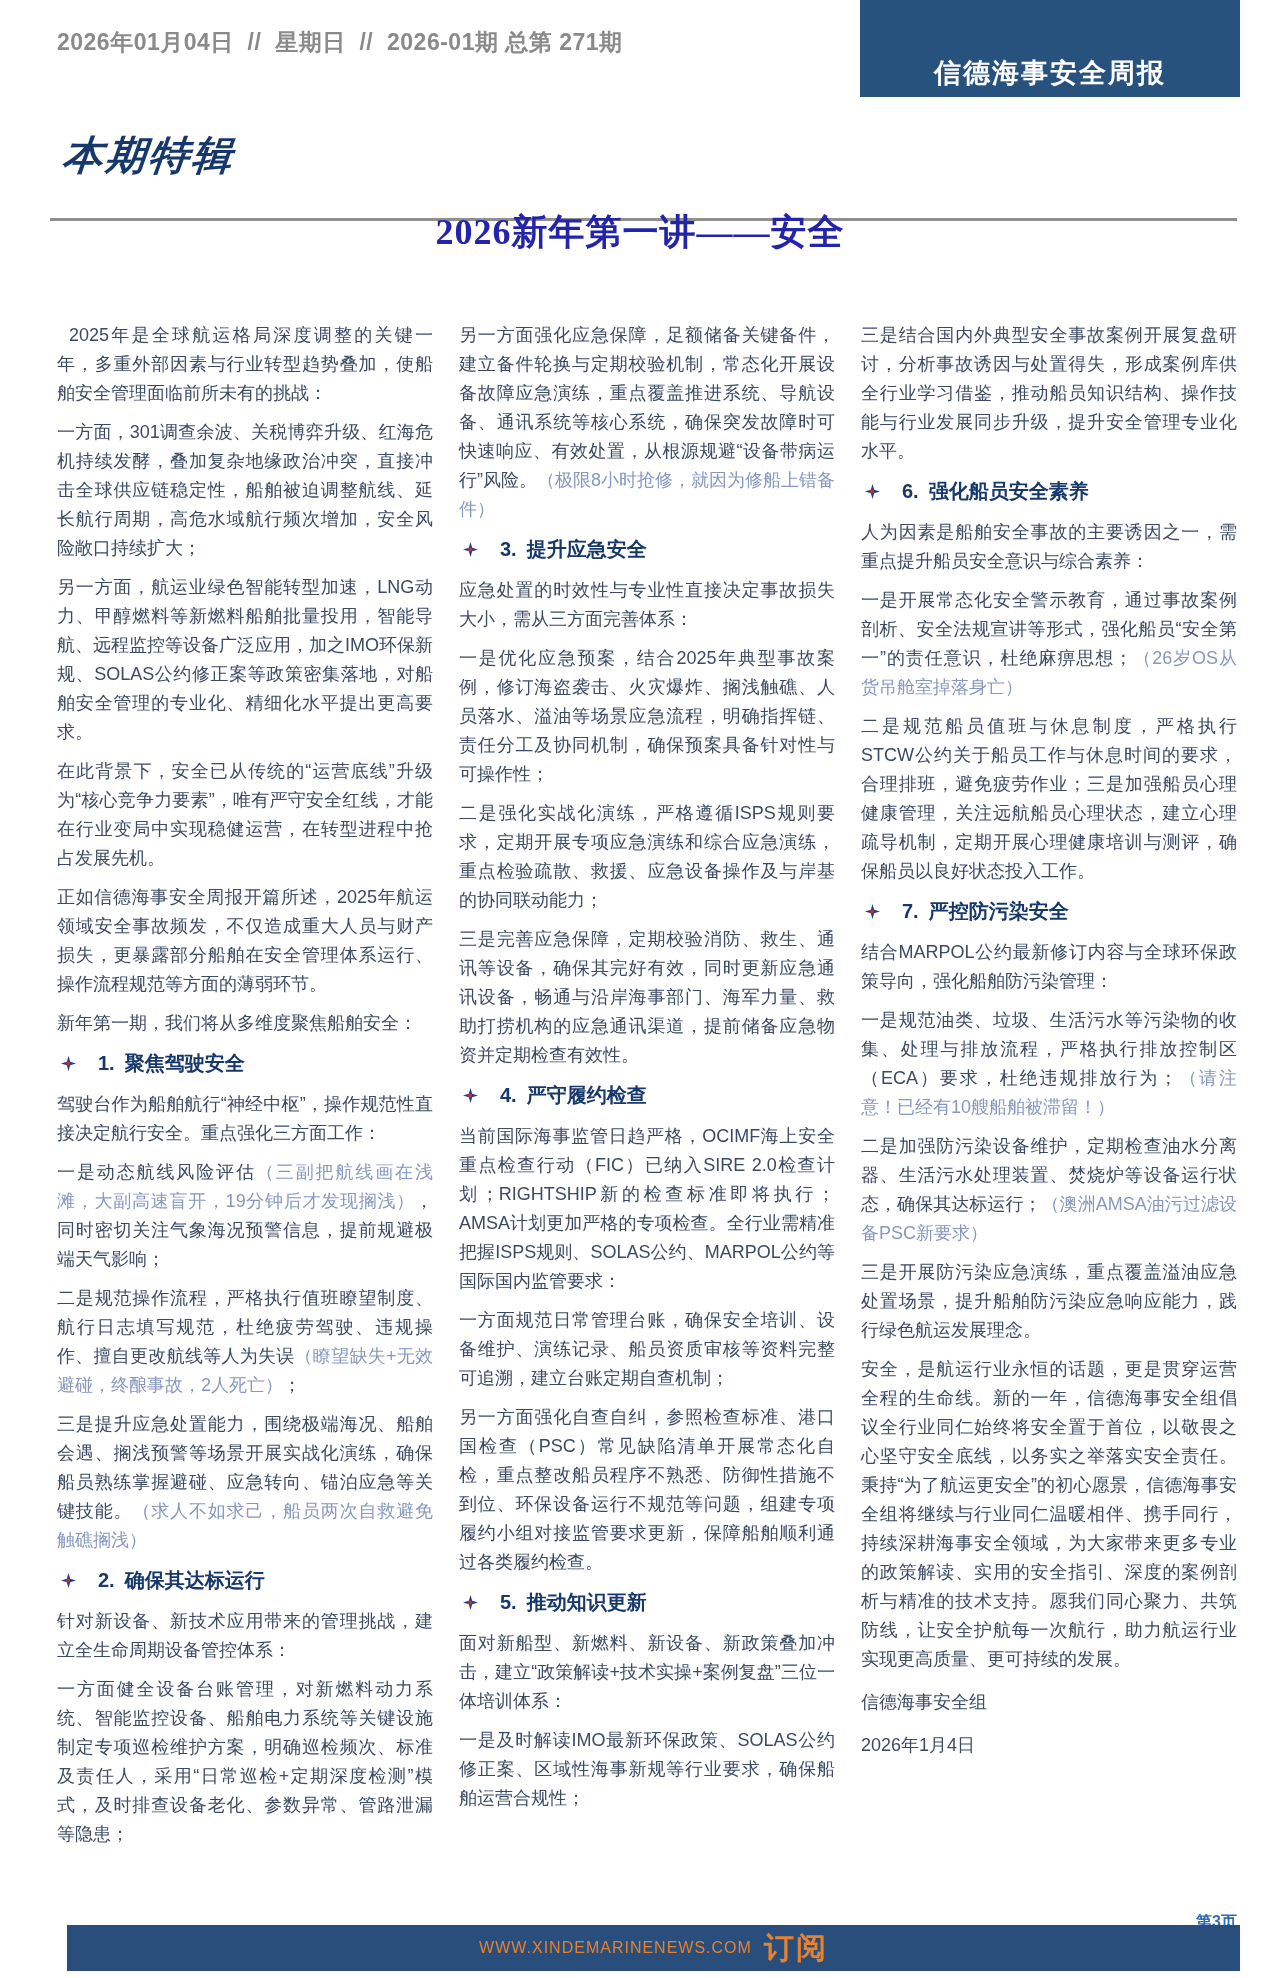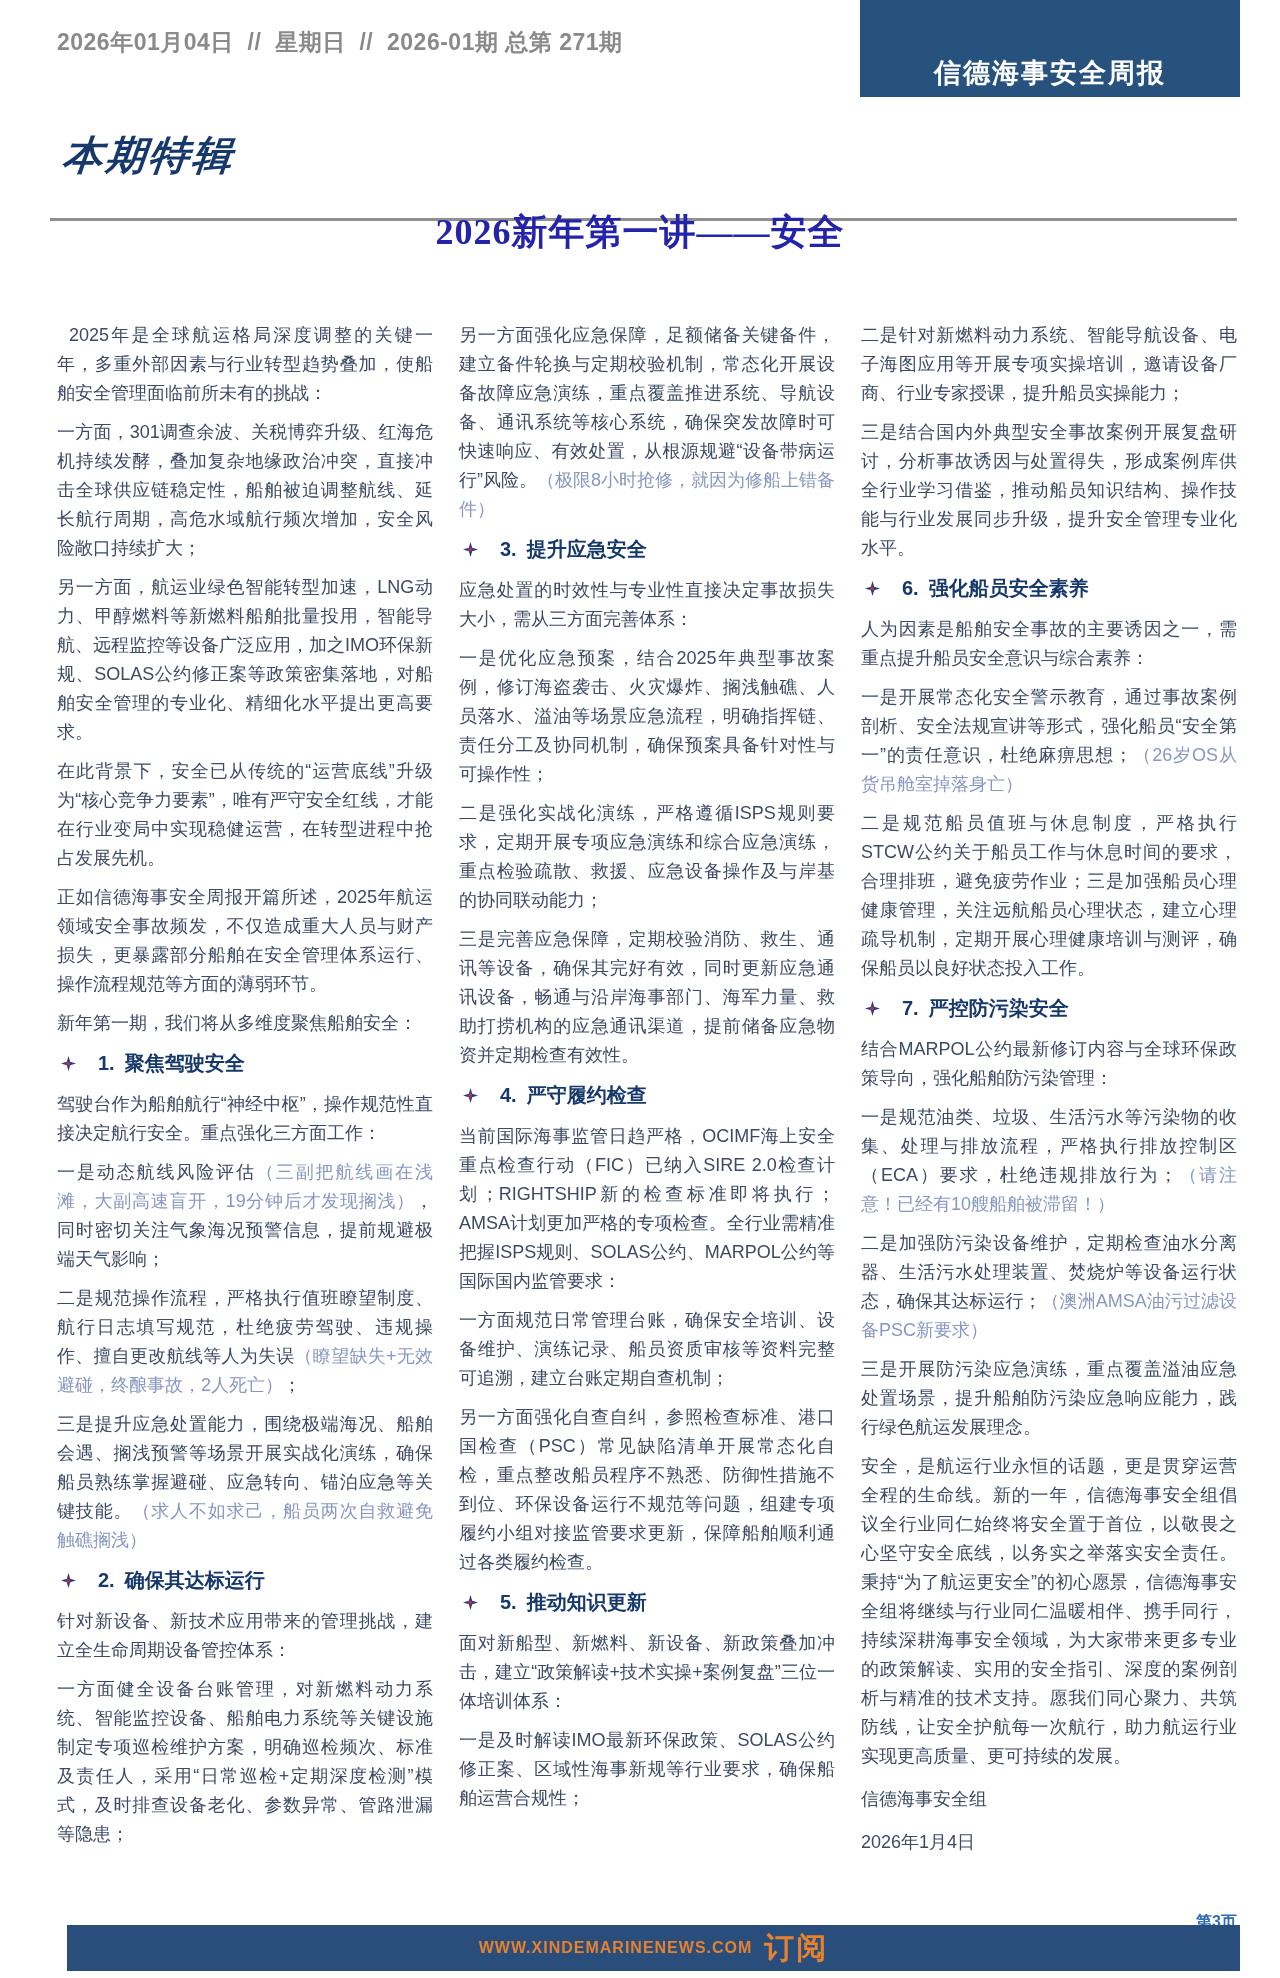--- a/index.html
+++ b/index.html
@@ -43,21 +43,21 @@
     color:#17386B;font-weight:bold;font-size:20px;line-height:30px;
   }
   .sec-icon{margin:0 22px 0 4px;display:inline-flex;flex:0 0 auto;}
   .sec-num{margin-right:10px;}
   p.sig{margin:14px 8px 0 0;text-align:left;}
   .page-label{position:absolute;right:43px;top:1912px;font-size:16px;font-weight:bold;color:#2F6EB5;}
   .footer-bar{
     position:absolute;left:67px;top:1925px;width:1173px;height:46px;
     background:#2A4E7C;display:flex;align-items:center;justify-content:center;
   }
-  .site-url{color:#E5812F;font-size:16px;font-weight:bold;letter-spacing:1px;}
+  .site-url{color:#E5812F;font-size:16px;font-weight:normal;letter-spacing:1px;}
   .subscribe{color:#E5812F;font-size:30px;font-weight:bold;margin-left:12px;letter-spacing:2px;}
 </style>
 </head>
 <body>
 
 <div class="header-date">2026年01月04日  //  星期日  //  2026-01期 总第 271期</div>
 
 <div class="brand-box">
   <span class="brand-text">信德海事安全周报</span>
 </div>
@@ -139,21 +139,20 @@
             <circle cx="7" cy="7.5" r="2" fill="#B03A2E"></circle>
           </svg>
         </span>
         <span class="sec-num">5.</span>
         <span class="sec-title">推动知识更新</span>
       </div>
       <p class="para"><span>面对新船型、新燃料、新设备、新政策叠加冲击，建立“政策解读+技术实操+案例复盘”三位一体培训体系：</span></p>
       <p class="para"><span>一是及时解读IMO最新环保政策、SOLAS公约修正案、区域性海事新规等行业要求，确保船舶运营合规性；</span></p>
     </div>
     <div class="col">
-      <p class="para"><span>二是针对新燃料动力系统、智能导航设备、电子海图应用等开展专项实操培训，邀请设备厂商、行业专家授课，提升船员实操能力；</span></p>
       <p class="para"><span>三是结合国内外典型安全事故案例开展复盘研讨，分析事故诱因与处置得失，形成案例库供全行业学习借鉴，推动船员知识结构、操作技能与行业发展同步升级，提升安全管理专业化水平。</span></p>
       <div class="sec-heading">
         <span class="sec-icon">
           <svg width="15" height="15" viewBox="0 0 15 15">
             <polygon points="7.5,0 9.2,5.8 15,7.5 9.2,9.2 7.5,15 5.8,9.2 0,7.5 5.8,5.8" fill="#2C3A8C"></polygon>
             <circle cx="7" cy="7.5" r="2" fill="#B03A2E"></circle>
           </svg>
         </span>
         <span class="sec-num">6.</span>
         <span class="sec-title">强化船员安全素养</span>

